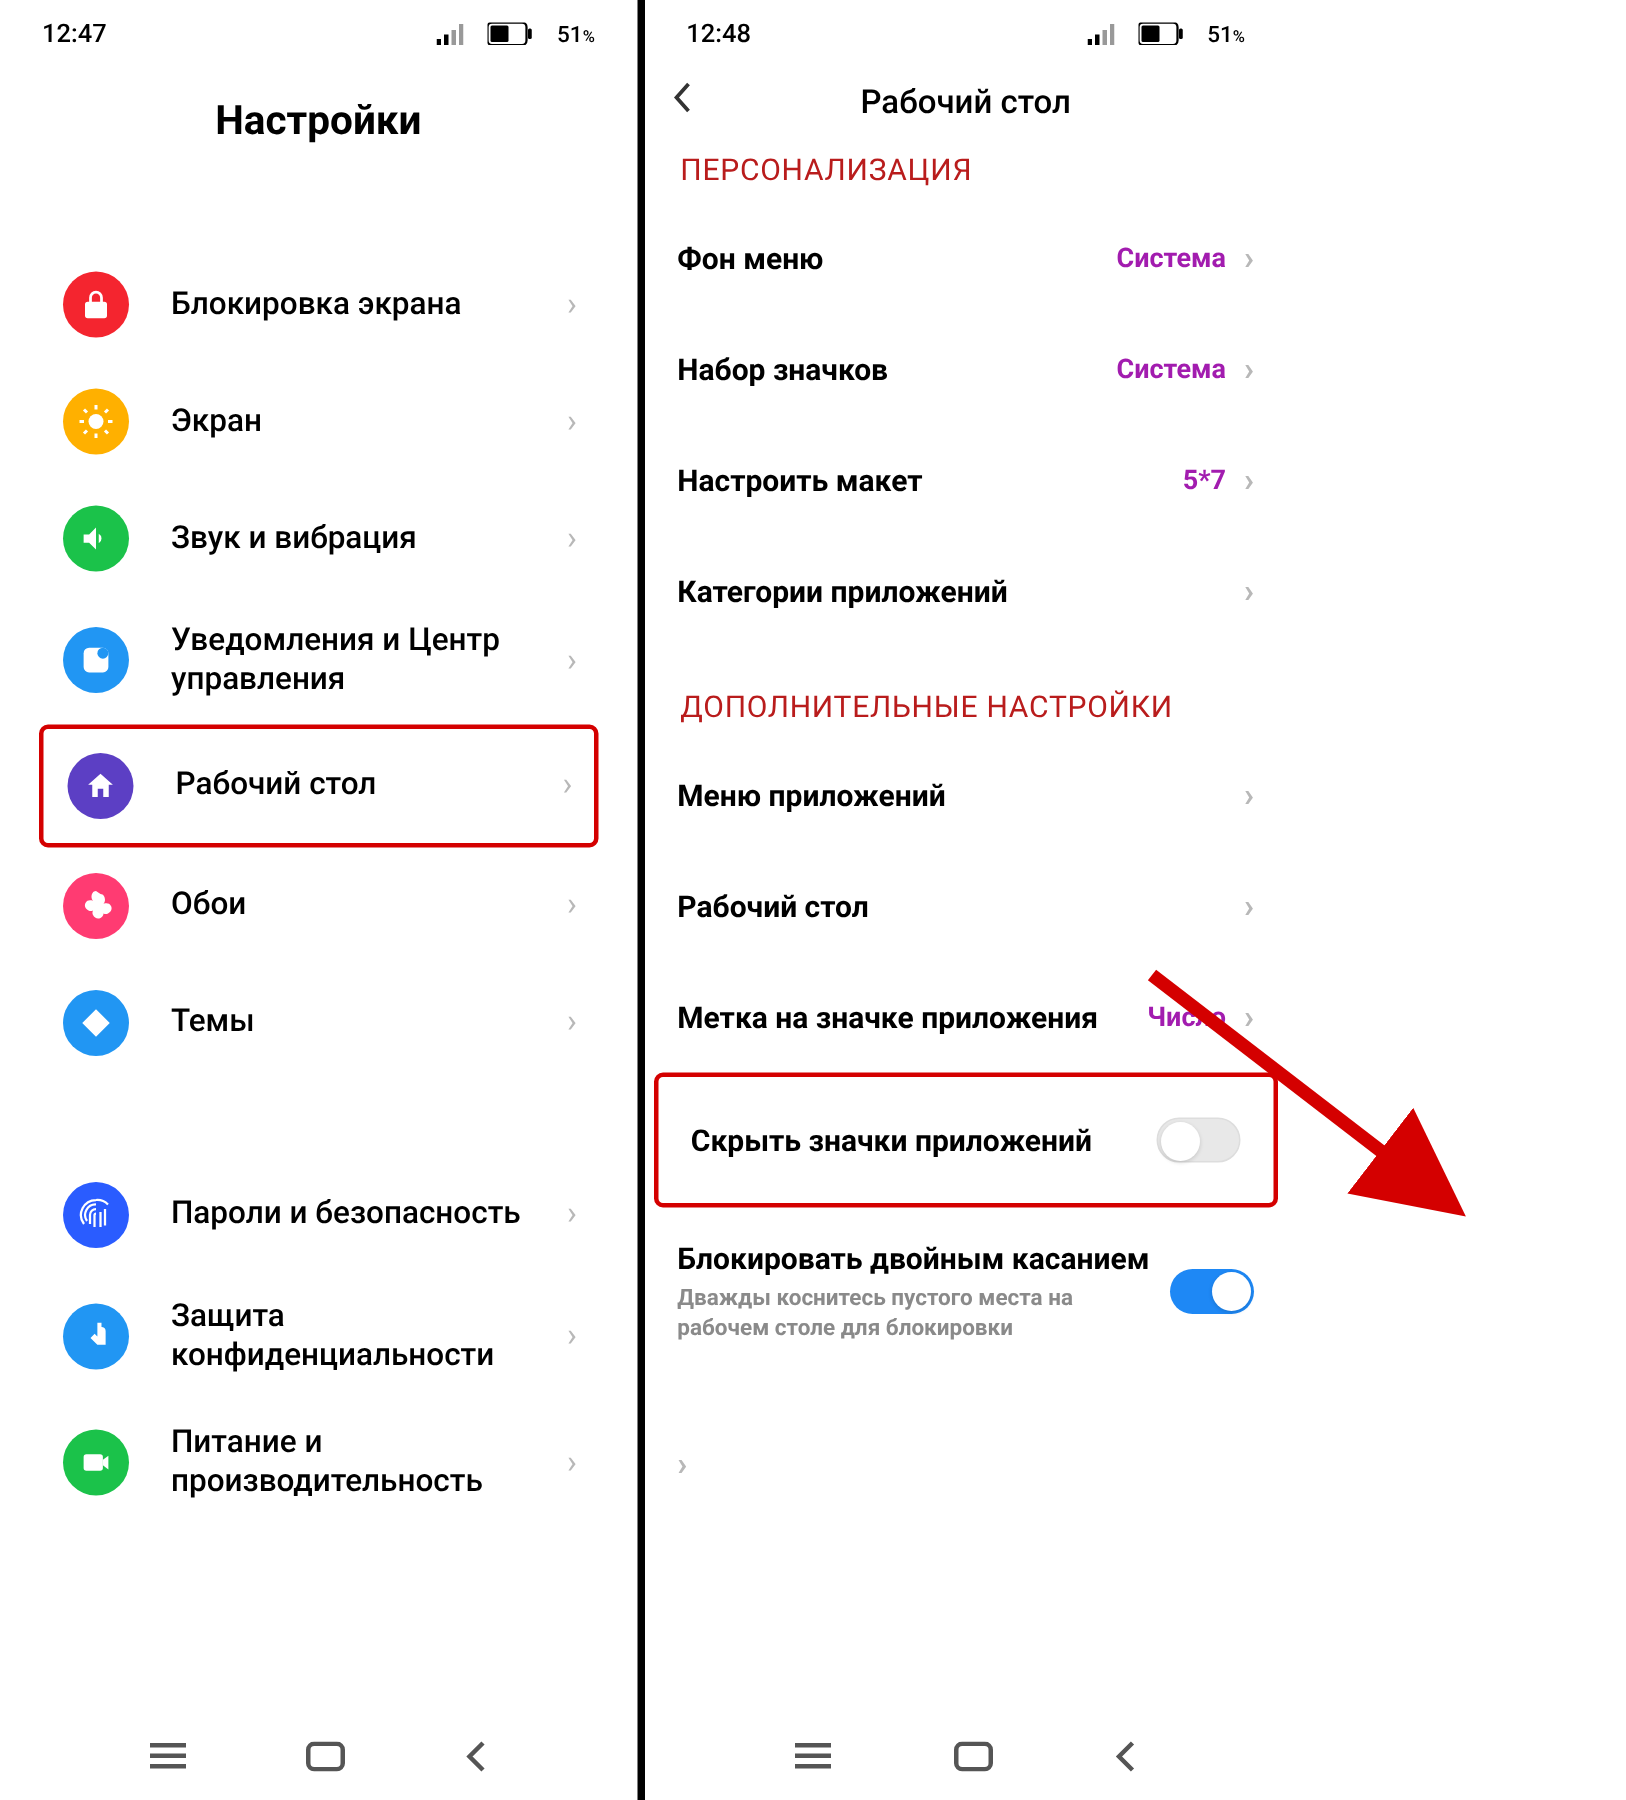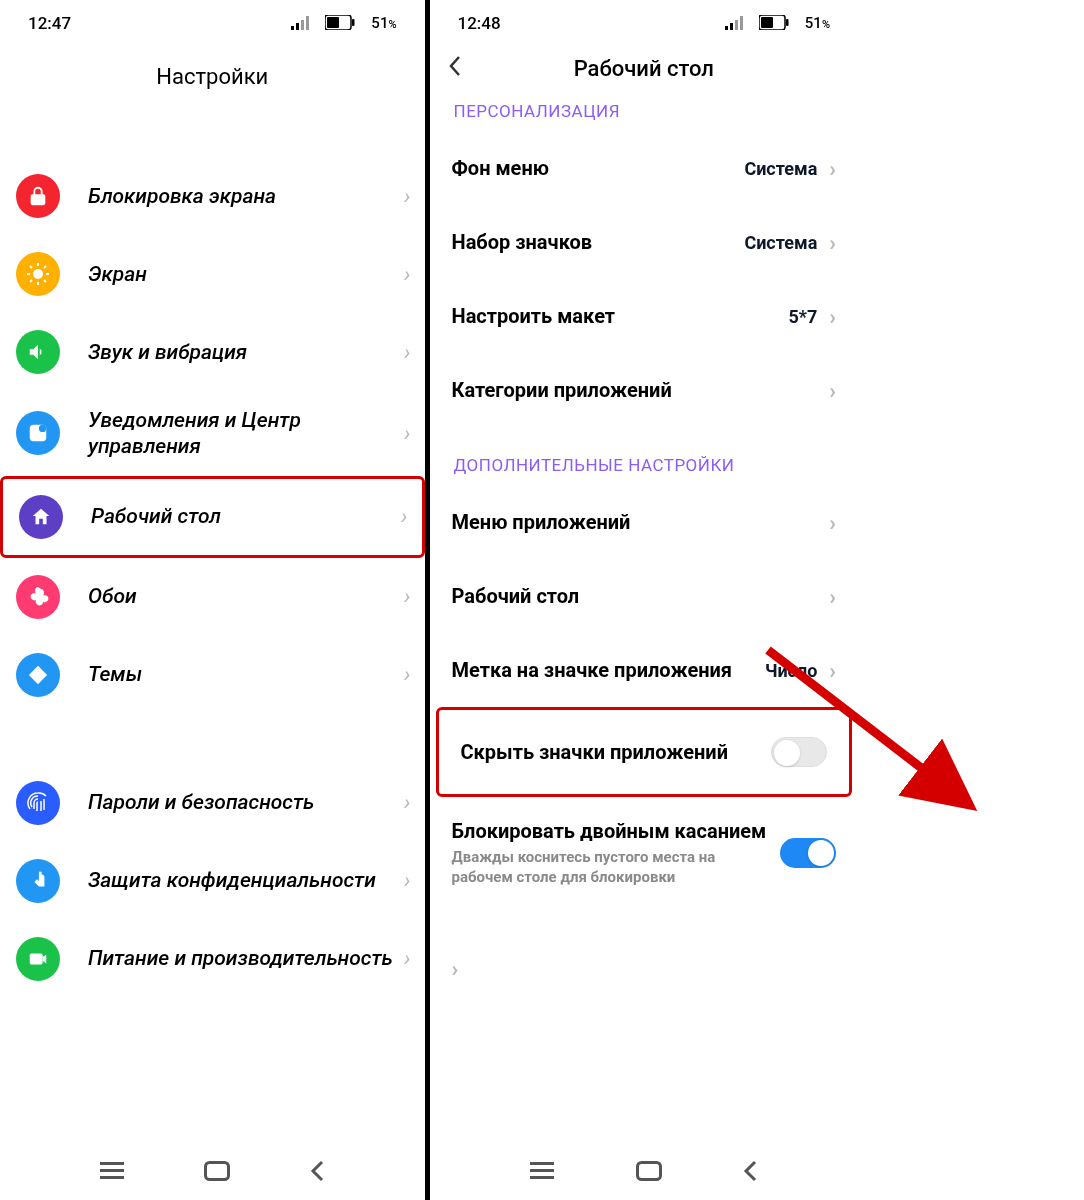--- a/index.html
+++ b/index.html
@@ -5,42 +5,42 @@
     * { margin: 0; padding: 0; box-sizing: border-box; }
     body { font-family: -apple-system, Roboto, "Segoe UI", Arial, sans-serif; background: #fff; }
     .container { display: flex; width: 858px; height: 1200px; background: #fff; }
     .border2 { border-right: 5px solid #000;  }
     .screen { width: 542px; height: 1200px; background: #fff; display: flex; flex-direction: column; position: relative; }
 
     .status-bar { height: 40px; display: flex; justify-content: space-between; align-items: center; padding: 5px 28px 0; font-size: 17px; font-weight: 500; color: #000; }
     .status-right { display: flex; align-items: center; gap: 16px; }
 
     .header { display: flex; align-items: center; justify-content: center; padding: 24px 16px 32px; position: relative; }
-    .header-title { font-size: 22px; font-weight: 400; color: #000; }
+    .header-title { font-size: 27px; font-weight: 700; color: #000; }
     .header-small { padding: 16px 16px 14px; }
     .header-title-small { font-size: 22px; font-weight: 500; color: #000; }
     .back-btn { position: absolute; left: 18px; font-size: 26px; color: #333; }
 
-    .list { flex: 1; padding: 0 0; font-style: italic; }
+    .list { flex: 1; padding: 0 26px; }
     .list-row { display: flex; align-items: center; padding: 16px 14px 16px 16px; min-height: 78px; position:relative; }
     .icon-circle { width: 44px; height: 44px; border-radius: 50%; display: flex; align-items: center; justify-content: center; flex-shrink: 0; margin-right: 28px; }
     .row-label { font-size: 21px; font-weight: 500; color: #000; line-height: 1.25; flex: 1; padding-right:10px; }
     .chevron { font-size: 22px; color: #b8b8b8; }
 
     .gap { height: 50px; }
 
     .highlight { border: 3px solid #d40000; border-radius: 6px; }
 
-    .sect-header { font-size: 17px; color: #8b5cf6; letter-spacing: 0.5px; padding: 6px 24px 10px; }
+    .sect-header { font-size: 20px; color: #b91c1c; letter-spacing: 0.5px; padding: 6px 24px 10px; }
     .sect-divider { height: 22px; }
 
     .set-row { display: flex; align-items: center; padding: 22px 22px; min-height: 74px; position:relative;font-weight:bold; }
     .set-label { font-size: 20px; color: #000; flex: 1; line-height:1.25; }
     .set-sub { font-size: 15px; color: #8a8a8a; margin-top: 4px; line-height: 1.3; }
-    .set-val { font-size: 18px; color: #0f172a; margin-right: 12px; }
+    .set-val { font-size: 18px; color: #a21caf; margin-right: 12px; }
 
     .toggle { width: 56px; height: 30px; border-radius: 15px; position: relative; }
     .toggle.off { background: #e8e8e8; border:1px solid #ddd; }
     .toggle.on { background: #1e88f5; }
     .toggle .knob { width: 26px; height: 26px; border-radius: 50%; background: #fff; position: absolute; top: 1.5px; box-shadow: 0 1px 3px rgba(0,0,0,0.15); }
     .toggle.off .knob { left: 2px; }
     .toggle.on .knob { right: 2px; }
 
     .arrow-annot { position: absolute; pointer-events: none; }
 

